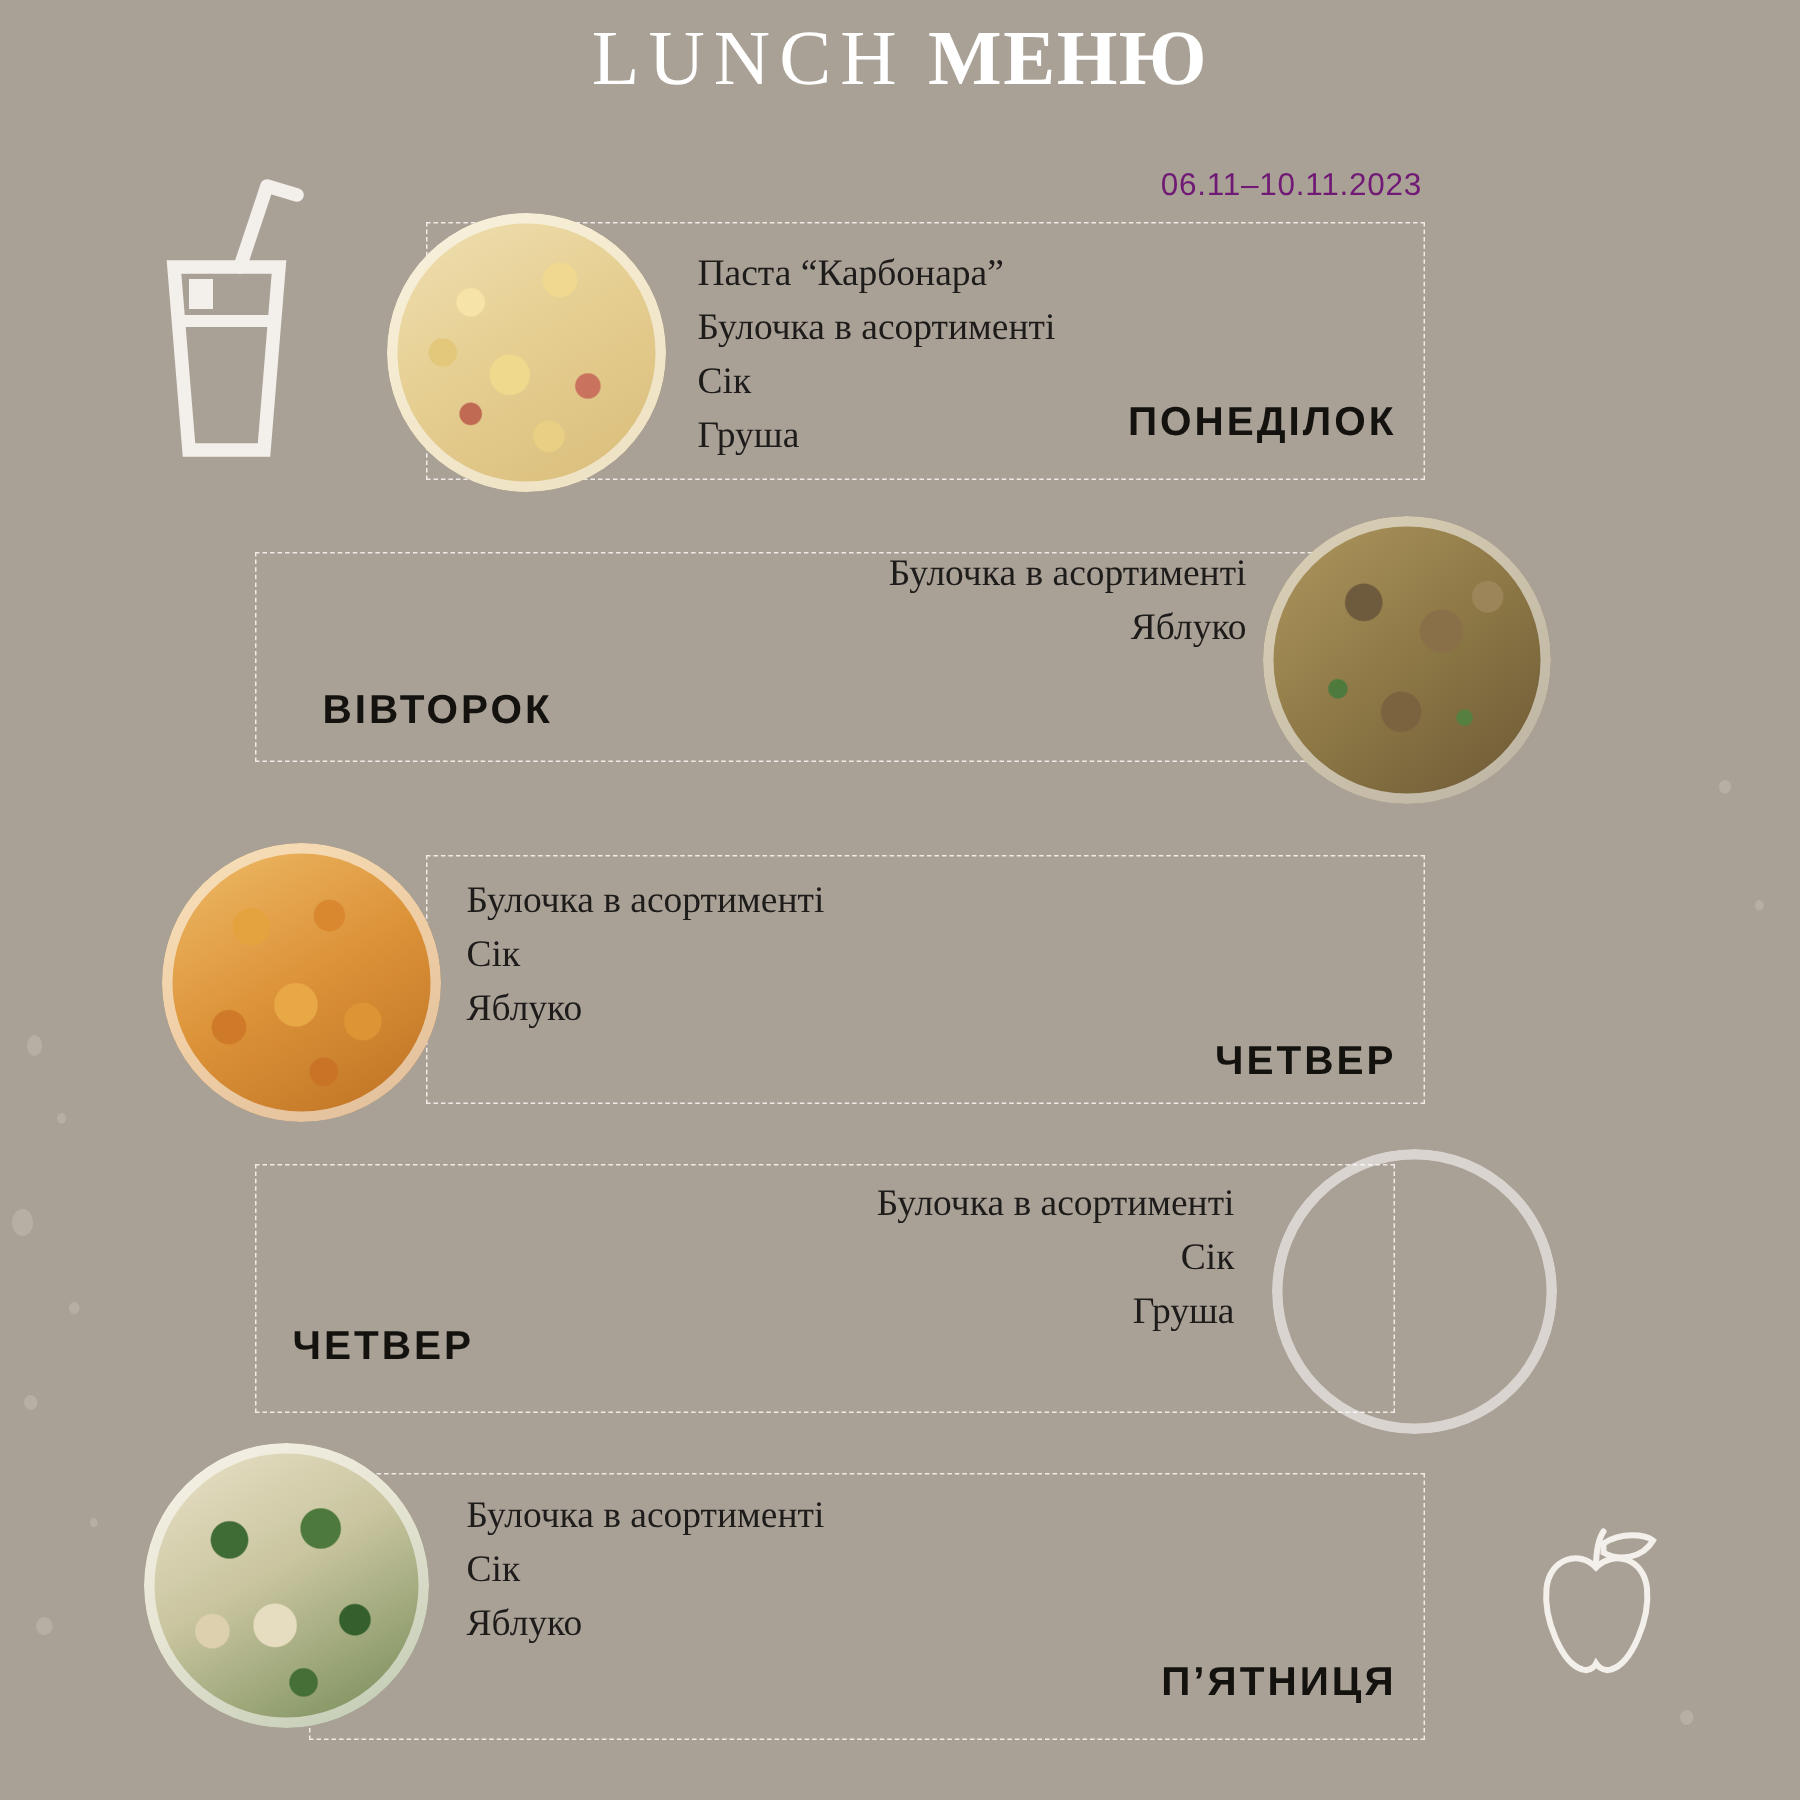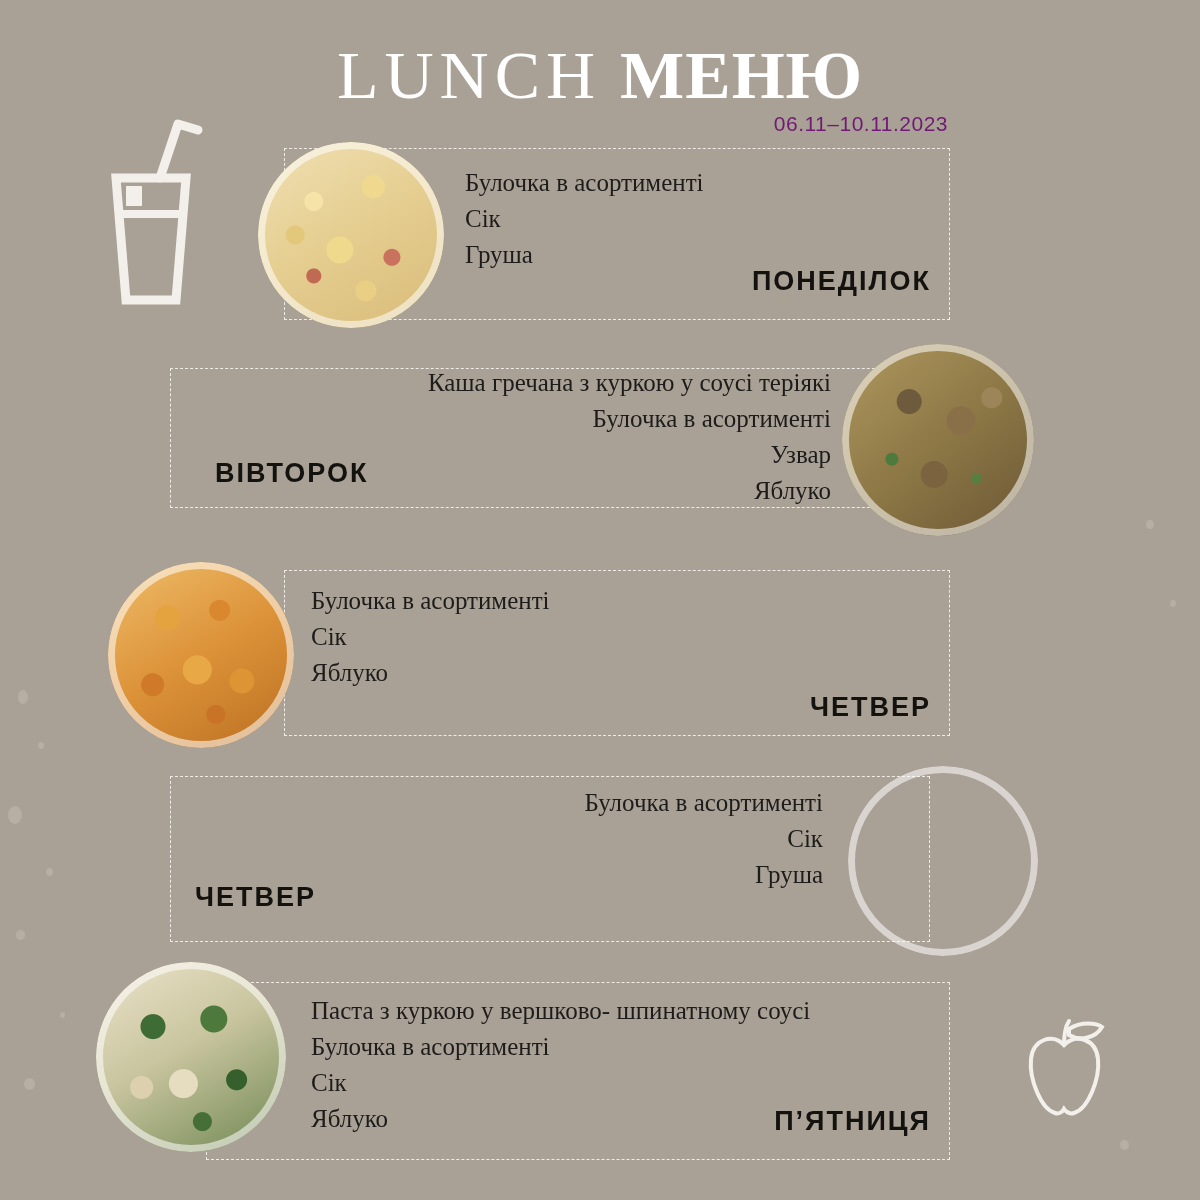--- a/index.html
+++ b/index.html
@@ -36,27 +36,26 @@
   
   .header {
     position: absolute;
     top: 14px;
     left: 0;
     width: 1200px;
     text-align: center;
   }
   .title {
     font-family: "Liberation Serif", serif;
-    font-size: 68px;
+    font-size: 52px;
     letter-spacing: 2px;
     color: #ffffff;
     font-weight: 400;
     line-height: 1;
     white-space: nowrap;
-    margin-top: 27px;
   }
   .title .lunch {
     font-weight: 400;
     letter-spacing: 6px;
   }
   .title .menu {
     font-weight: 700;
     letter-spacing: 1px;
   }
   .date {
@@ -228,38 +227,37 @@
       <path d="M57 32 C46 20, 26 26, 24 46 C22 66, 34 96, 48 100 C54 102, 57 96, 57 96
                C57 96, 61 102, 67 100 C81 96, 93 66, 91 46 C89 26, 69 20, 57 32 Z" fill="none" stroke="#f3f0ec" stroke-width="4"></path>
       <path d="M57 32 C57 22, 58 14, 62 8" fill="none" stroke="#f3f0ec" stroke-width="4" stroke-linecap="round"></path>
       <path d="M62 16 C74 8, 90 10, 95 14 C88 26, 72 28, 62 22 Z" fill="none" stroke="#f3f0ec" stroke-width="4"></path>
     </svg>
   </div>
 
   <div class="row" style="left:284px; top:148px; width:666px; height:172px;">
     <div class="row-inner">
       <div class="dishes" style="left:180px; top:16px;">
+        <div>Паста “Карбонара”</div>
         <div>Булочка в асортименті</div>
         <div>Сік</div>
         <div>Груша</div>
       </div>
       <div class="dayname" style="right:18px; bottom:22px;text-align:right;">ПОНЕДІЛОК</div>
     </div>
   </div>
   <div class="photo" style="left:258px; top:142px; width:186px; height:186px;">
     <div class="inner food-carbonara"></div>
     <div class="plate-ring"></div>
   </div>
 
   <div class="row" style="left:170px; top:368px; width:760px; height:140px;">
     <div class="row-inner">
       <div class="dishes" style="right:98px; top:-4px; text-align:right;">
-        <div>Каша гречана з куркою у соусі теріякі</div>
-        <div>Булочка в асортименті</div>
-        <div>Узвар</div>
+        <div>Булочка в асортименті</div>
         <div>Яблуко</div>
       </div>
       <div class="dayname" style="left:44px; bottom:18px;">ВІВТОРОК</div>
     </div>
   </div>
   <div class="photo" style="left:842px; top:344px; width:192px; height:192px;">
     <div class="inner food-buckwheat"></div>
     <div class="plate-ring"></div>
   </div>
 
@@ -289,21 +287,20 @@
     </div>
   </div>
   <div class="photo" style="left:848px; top:766px; width:190px; height:190px;">
     <div class="inner food-plov"></div>
     <div class="plate-ring"></div>
   </div>
 
   <div class="row" style="left:206px; top:982px; width:744px; height:178px;">
     <div class="row-inner">
       <div class="dishes" style="left:104px; top:10px;">
-        <div>Паста з куркою у вершково- шпинатному соусі</div>
         <div>Булочка в асортименті</div>
         <div>Сік</div>
         <div>Яблуко</div>
       </div>
       <div class="dayname" style="right:18px; bottom:22px;">П’ЯТНИЦЯ</div>
     </div>
   </div>
   <div class="photo" style="left:96px; top:962px; width:190px; height:190px;">
     <div class="inner food-spinach"></div>
     <div class="plate-ring"></div>

